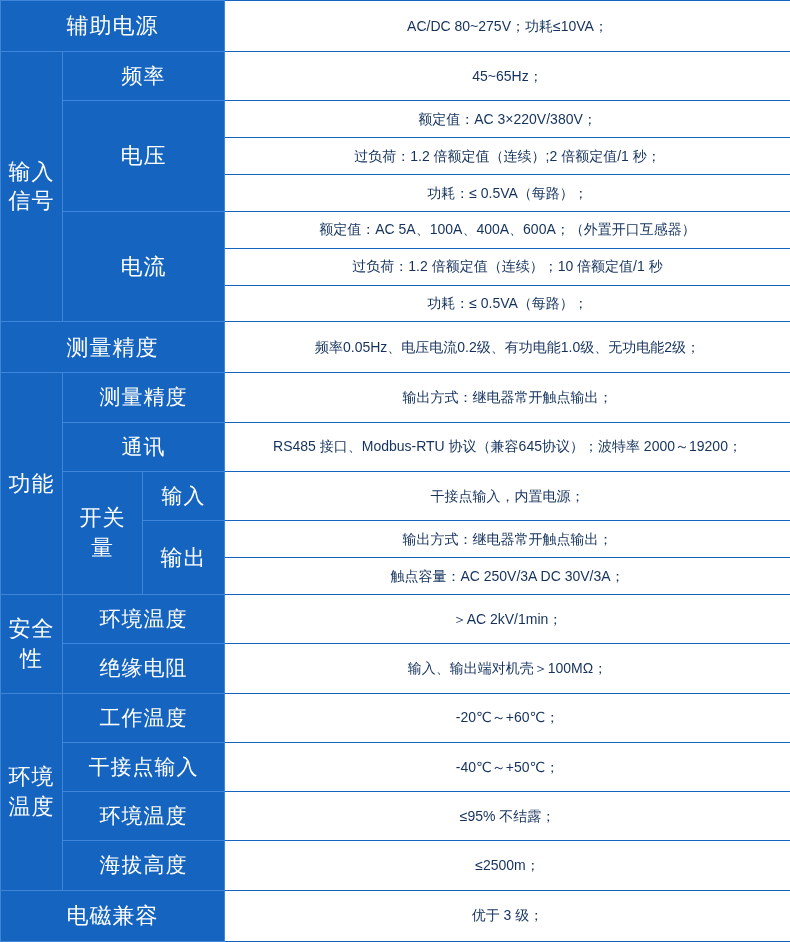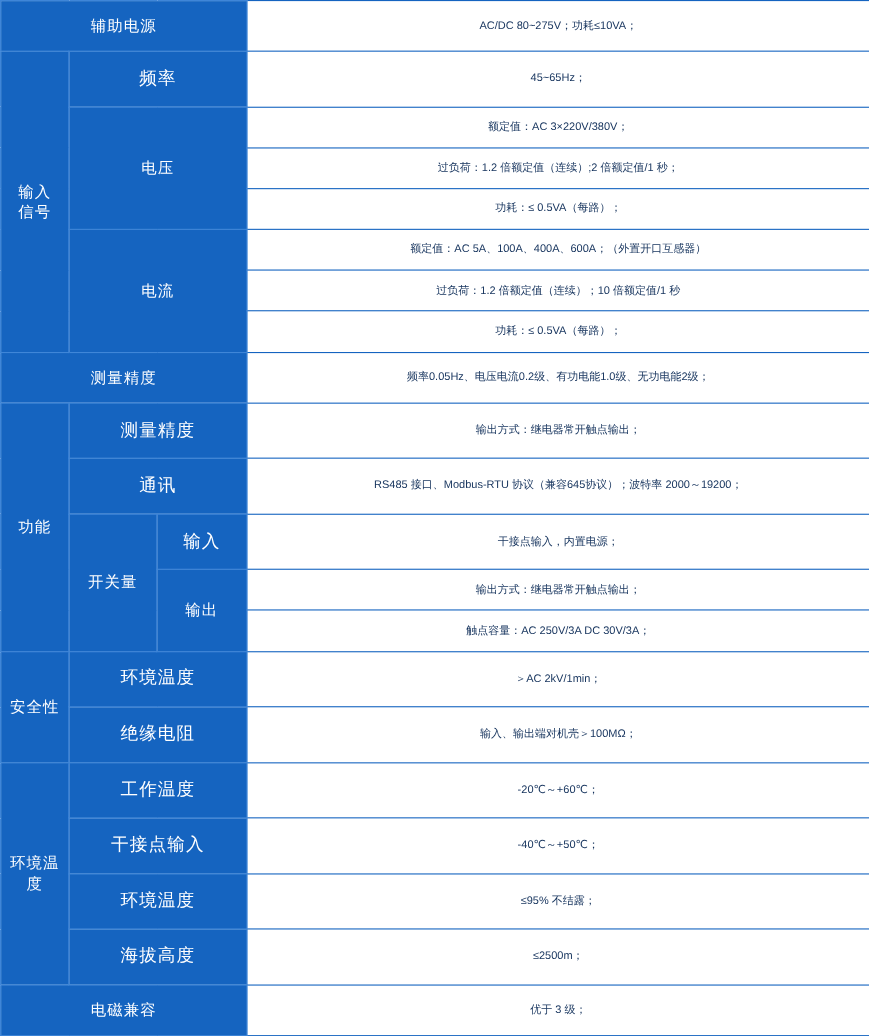--- a/index.html
+++ b/index.html
@@ -25,32 +25,32 @@
     vertical-align: middle;
     font-size: 15px;
     line-height: 1.35;
     padding: 4px 6px;
     box-sizing: border-box;
   }
   
   td.lbl {
     background: #1564c0;
     color: #ffffff;
-    font-size: 16px;
+    font-size: 21px;
     letter-spacing: 1px;
     border-color: #3f86d8;
   }
-  td.lbl.lvl1 { font-size: 14px; }
+  td.lbl.lvl1 { font-size: 22px; }
   td.lbl.multiline { line-height: 1.3; }
   
   td.val {
     background: #ffffff;
     color: #14325c;
     border-color: #1564c0;
-    font-size: 10px;
+    font-size: 14px;
     white-space: nowrap;
   }
 </style>
 </head>
 <body>
 
 <table class="spec-table">
   <colgroup>
     <col style="width:62px">
     <col style="width:80px">

